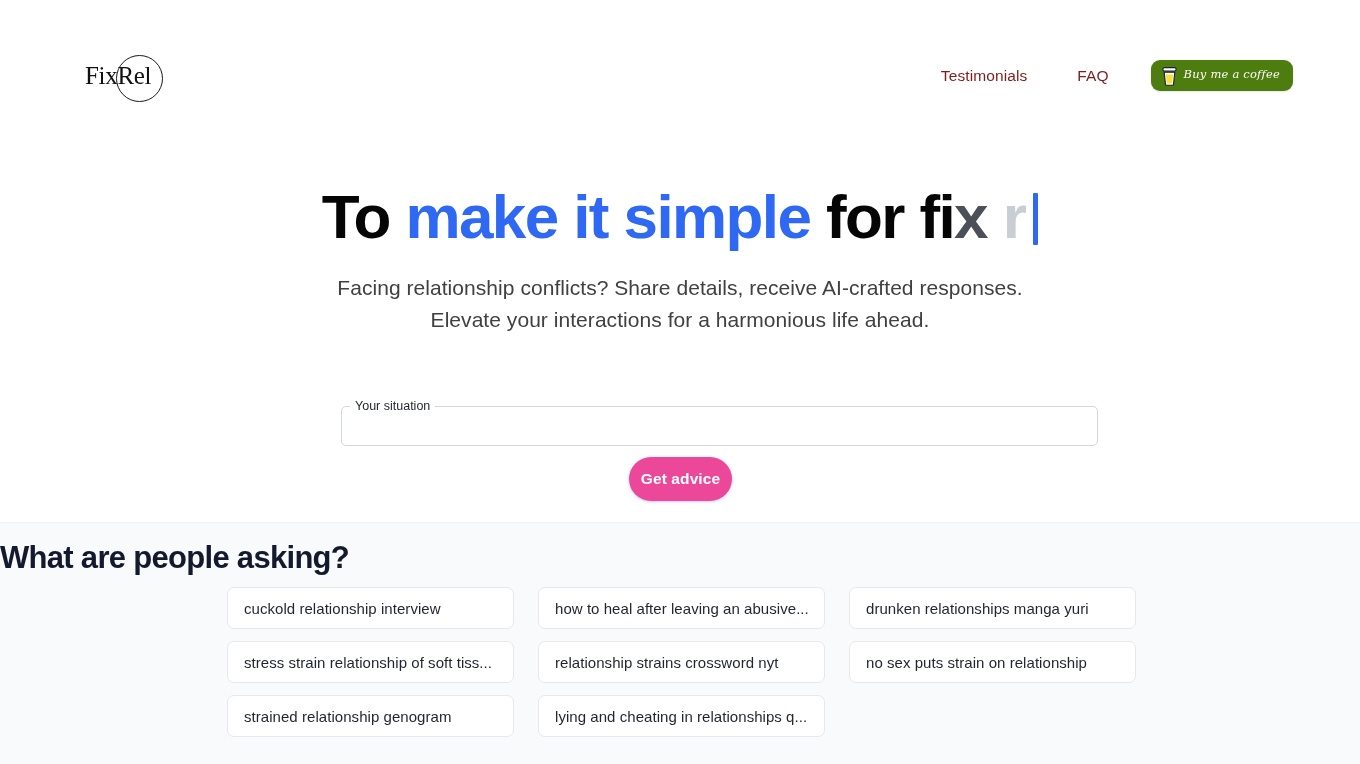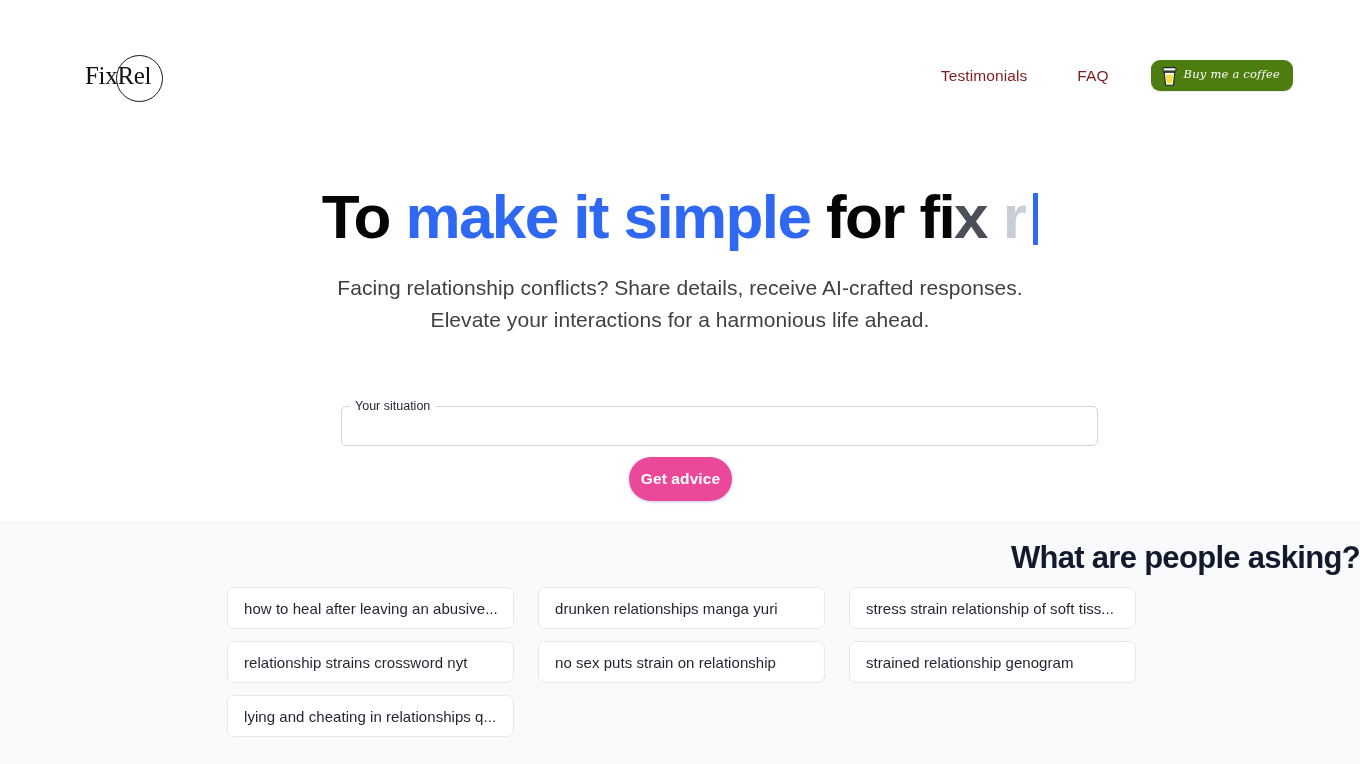--- a/index.html
+++ b/index.html
@@ -227,21 +227,21 @@
     width: 1360px;
     height: 242px;
     background: #f9fafc;
     border-top: 1px solid #f0f2f6;
   }
   .asking-title {
     position: absolute;
     top: 17px;
     left: 0;
     width: 1360px;
-    text-align: right;
+    text-align: left;
     font-size: 31px;
     font-weight: bold;
     letter-spacing: -0.7px;
     color: #141a2e;
   }
 
   .card-grid {
     position: absolute;
     top: 64px;
     left: 227px;
@@ -309,20 +309,21 @@
       <label class="field-notch">Your situation</label>
     </div>
 
     <button class="cta">Get advice</button>
   </div>
 
   <div class="asking">
     <h2 class="asking-title">What are people asking?</h2>
 
     <div class="card-grid">
+      <div class="card">cuckold relationship interview</div>
       <div class="card">how to heal after leaving an abusive...</div>
       <div class="card">drunken relationships manga yuri</div>
       <div class="card">stress strain relationship of soft tiss...</div>
       <div class="card">relationship strains crossword nyt</div>
       <div class="card">no sex puts strain on relationship</div>
       <div class="card">strained relationship genogram</div>
       <div class="card">lying and cheating in relationships q...</div>
     </div>
   </div>
 

